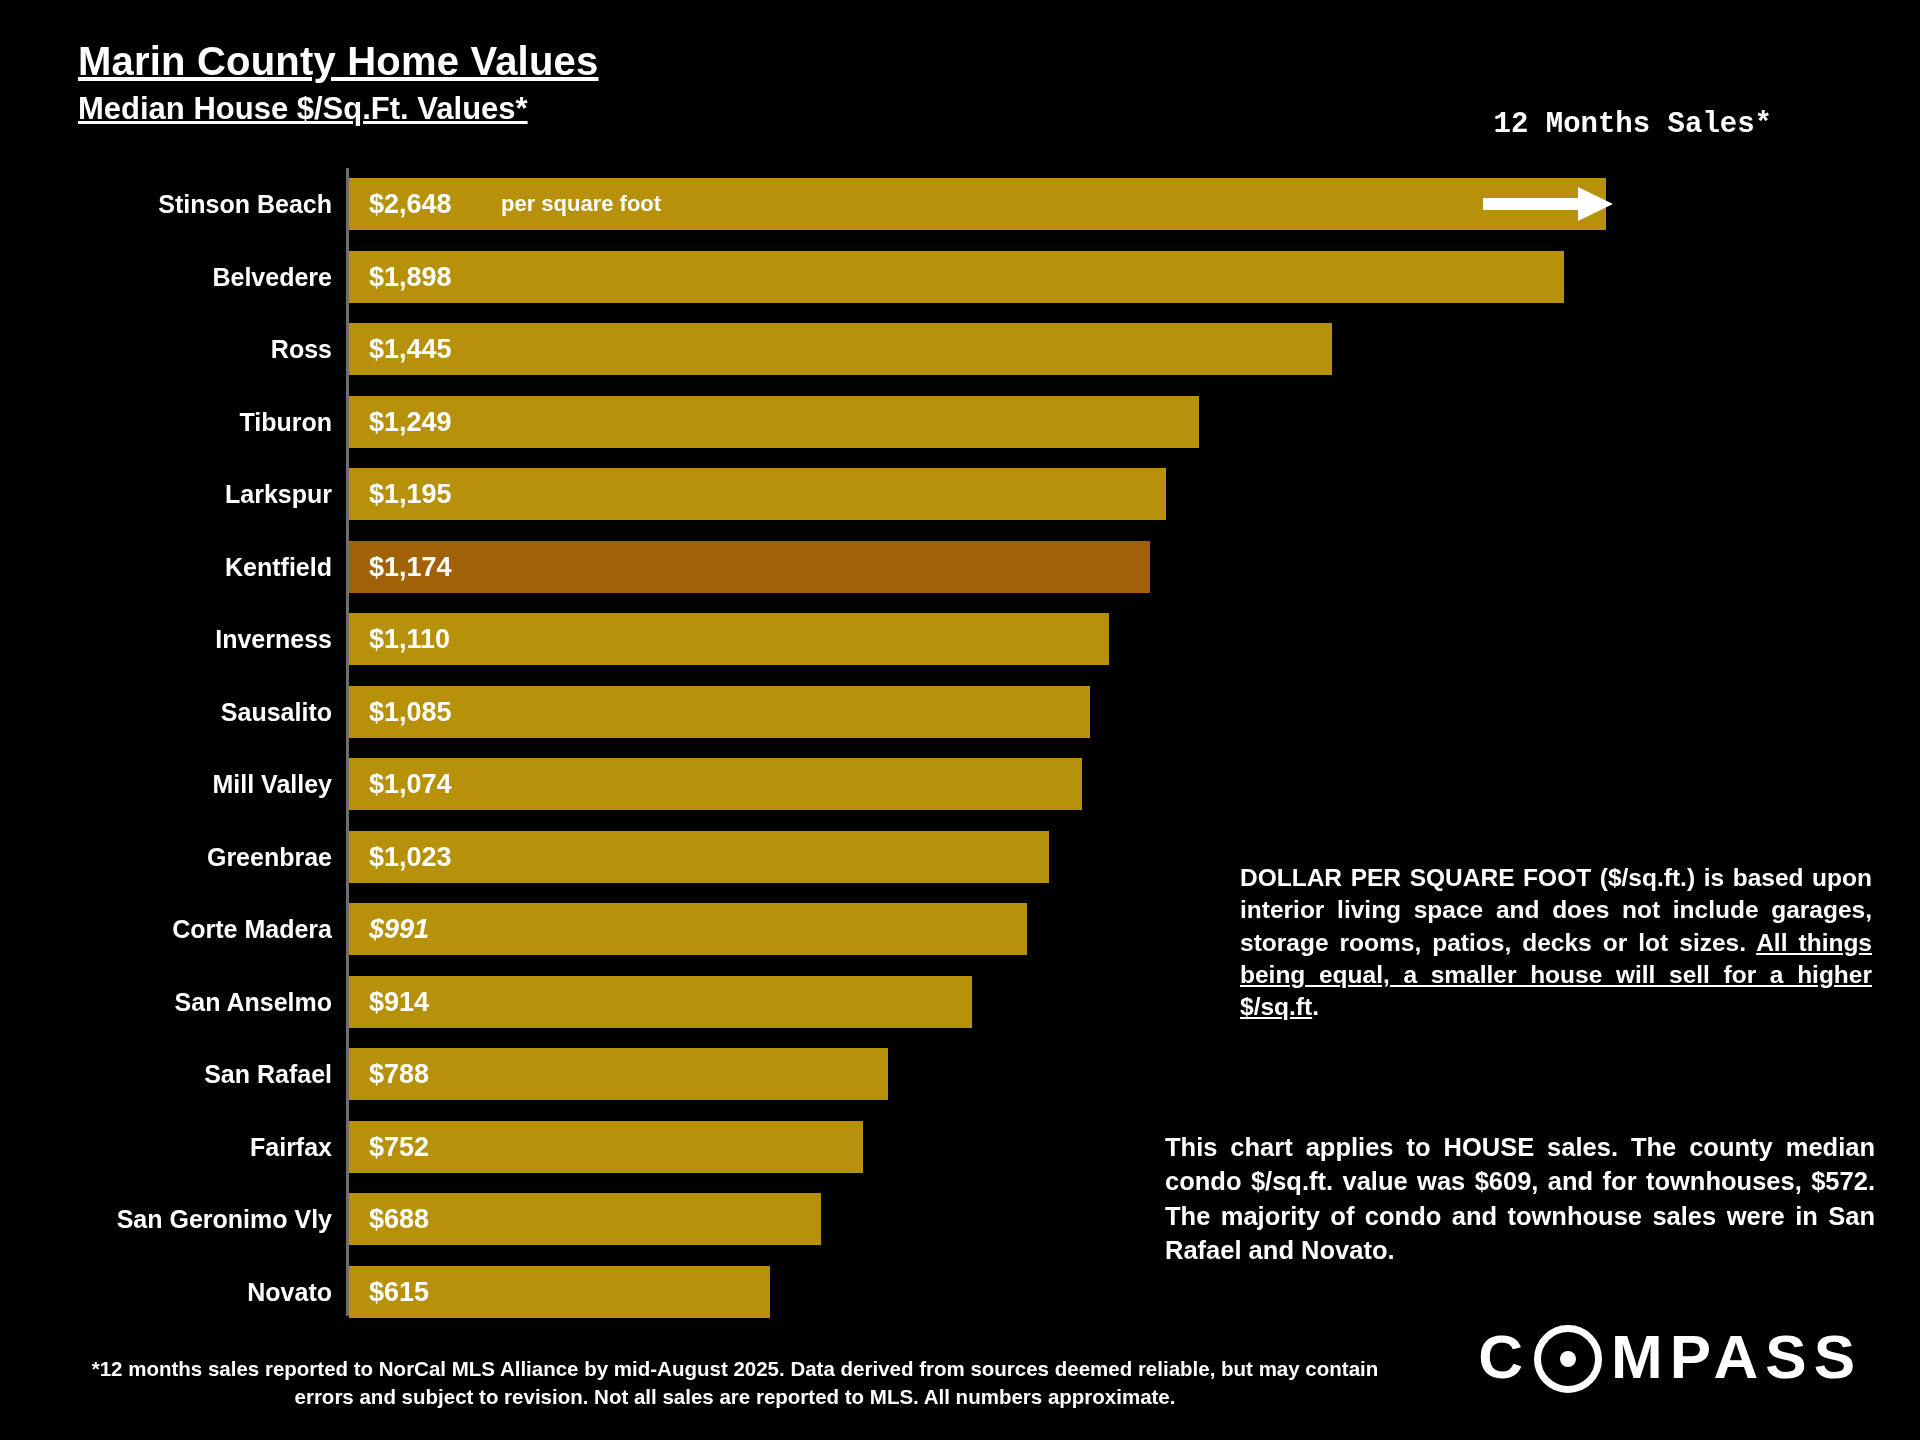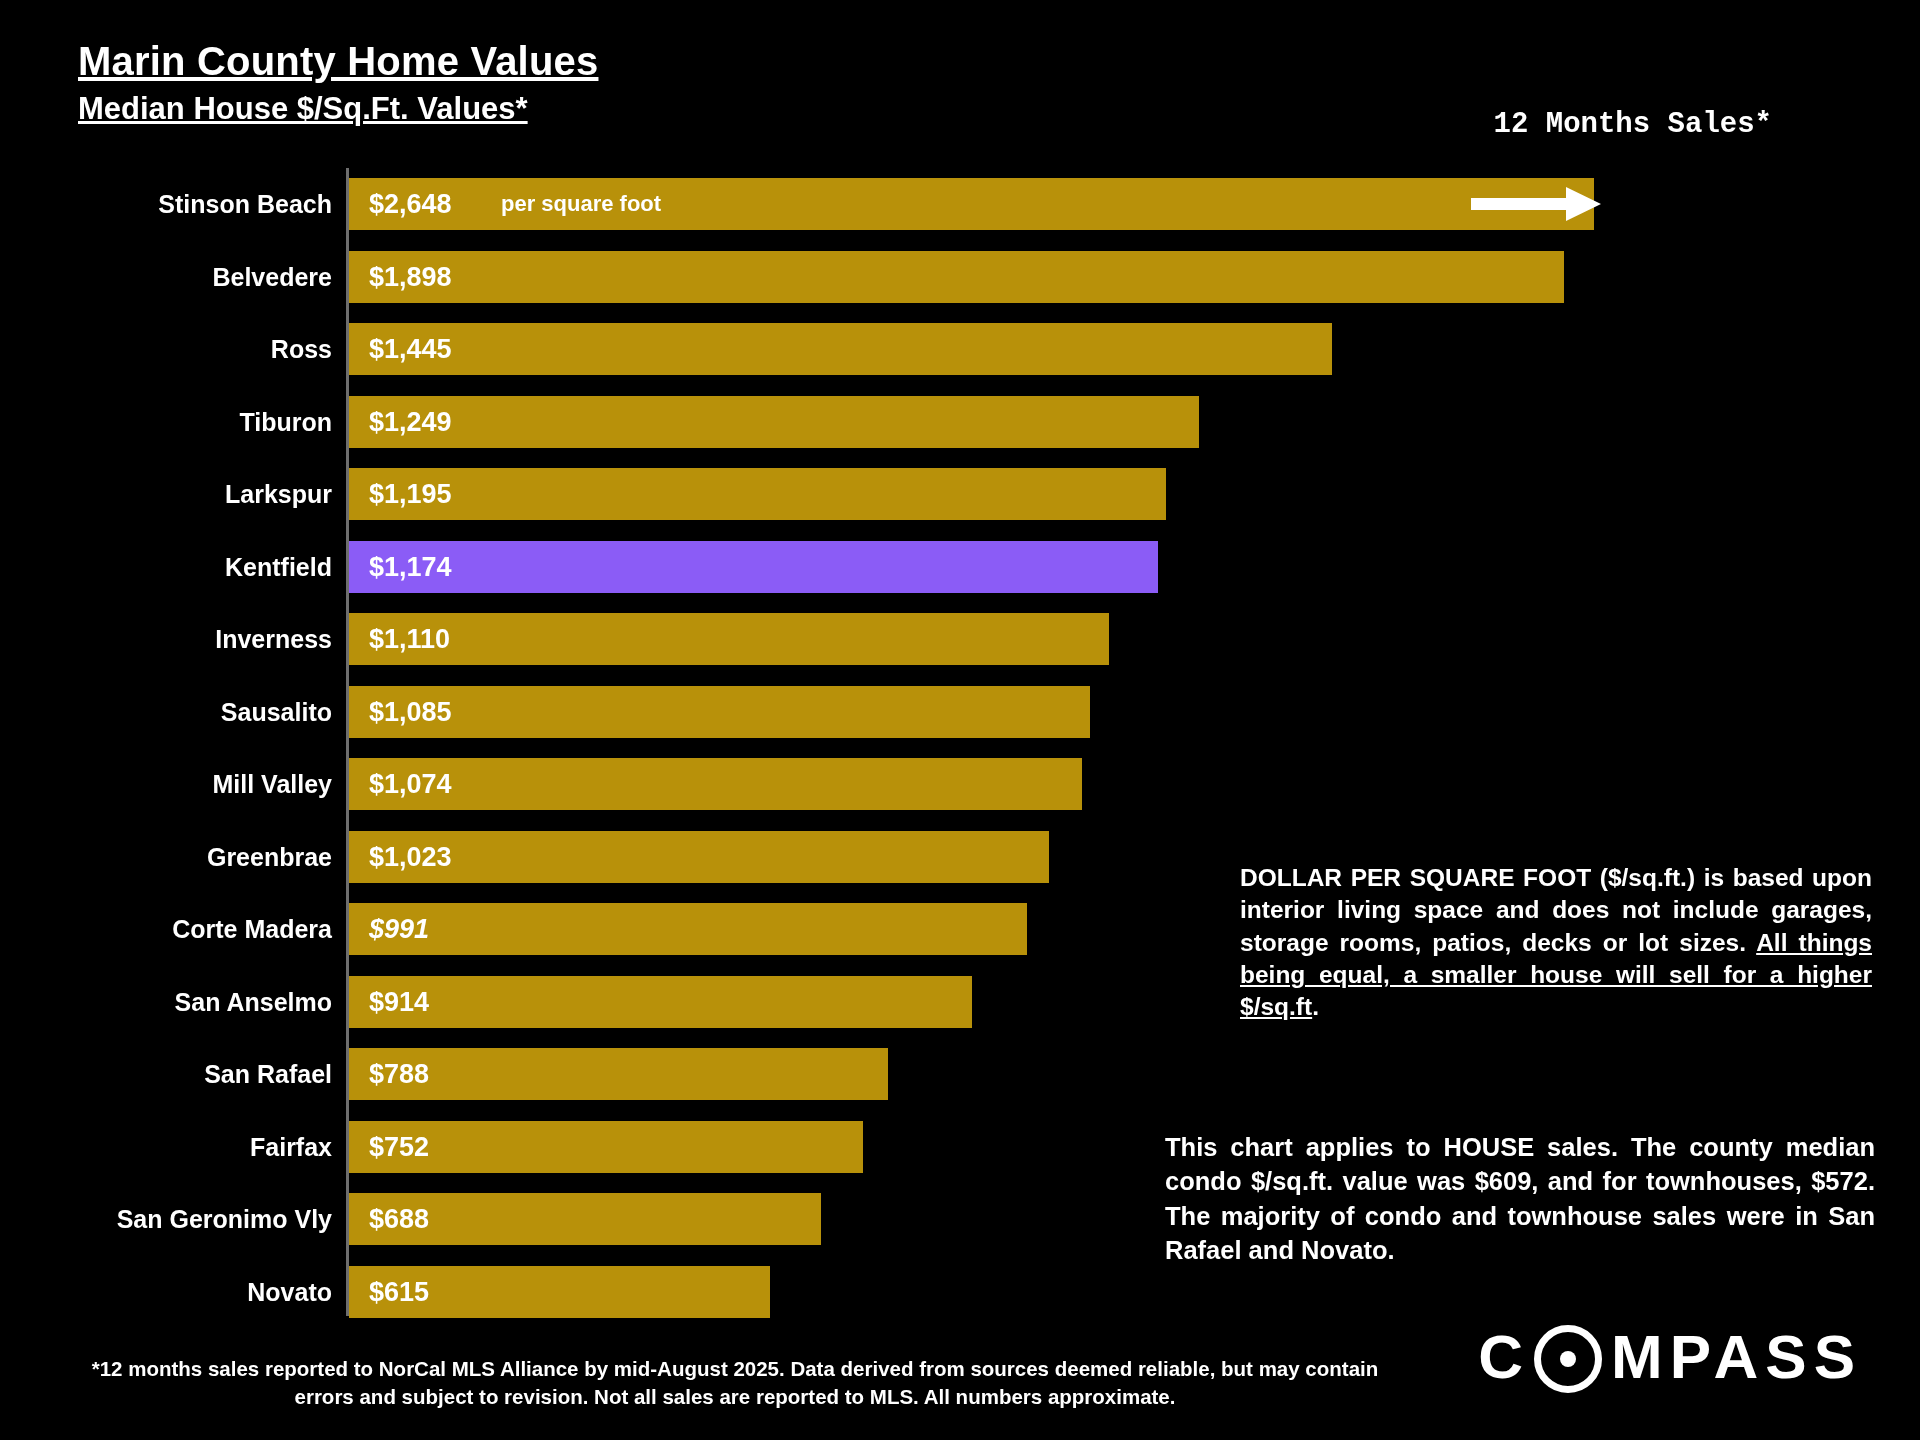--- a/index.html
+++ b/index.html
@@ -222,21 +222,21 @@
   </div>
 
   <div class="sales-label">12 Months Sales*</div>
 
   <div class="chart">
     <div class="axis-line"></div>
     <div class="rows" id="rows">
         <div class="row">
           <div class="row-label">Stinson Beach</div>
           <div class="bar-wrap" style="width: 1245px;">
-            <div class="bar" style="width: 100%; background: rgb(184, 145, 10);">
+            <div class="bar" style="width: 100%; background: rgb(184, 145, 10); padding-left: 12px;">
               <div class="bar-value">$2,648</div>
               <div class="bar-note">per square foot</div>
               <div class="arrow"><svg width="130" height="34" viewBox="0 0 130 34">
                   <polygon points="0,11 95,11 95,0 130,17 95,34 95,23 0,23" fill="#ffffff"></polygon>
                 </svg></div>
             </div>
           </div>
         </div>
         <div class="row">
           <div class="row-label">Belvedere</div>
@@ -266,21 +266,21 @@
           <div class="row-label">Larkspur</div>
           <div class="bar-wrap" style="width: 817px;">
             <div class="bar" style="width: 100%; background: rgb(184, 145, 10);">
               <div class="bar-value">$1,195</div>
             </div>
           </div>
         </div>
         <div class="row">
           <div class="row-label">Kentfield</div>
           <div class="bar-wrap" style="width: 801px;">
-            <div class="bar" style="width: 100%; background: #8b5cf6; padding-left: 8px;">
+            <div class="bar" style="width: 100%; background: #a16207;">
               <div class="bar-value">$1,174</div>
             </div>
           </div>
         </div>
         <div class="row">
           <div class="row-label">Inverness</div>
           <div class="bar-wrap" style="width: 760px;">
             <div class="bar" style="width: 100%; background: rgb(184, 145, 10);">
               <div class="bar-value">$1,110</div>
             </div>

